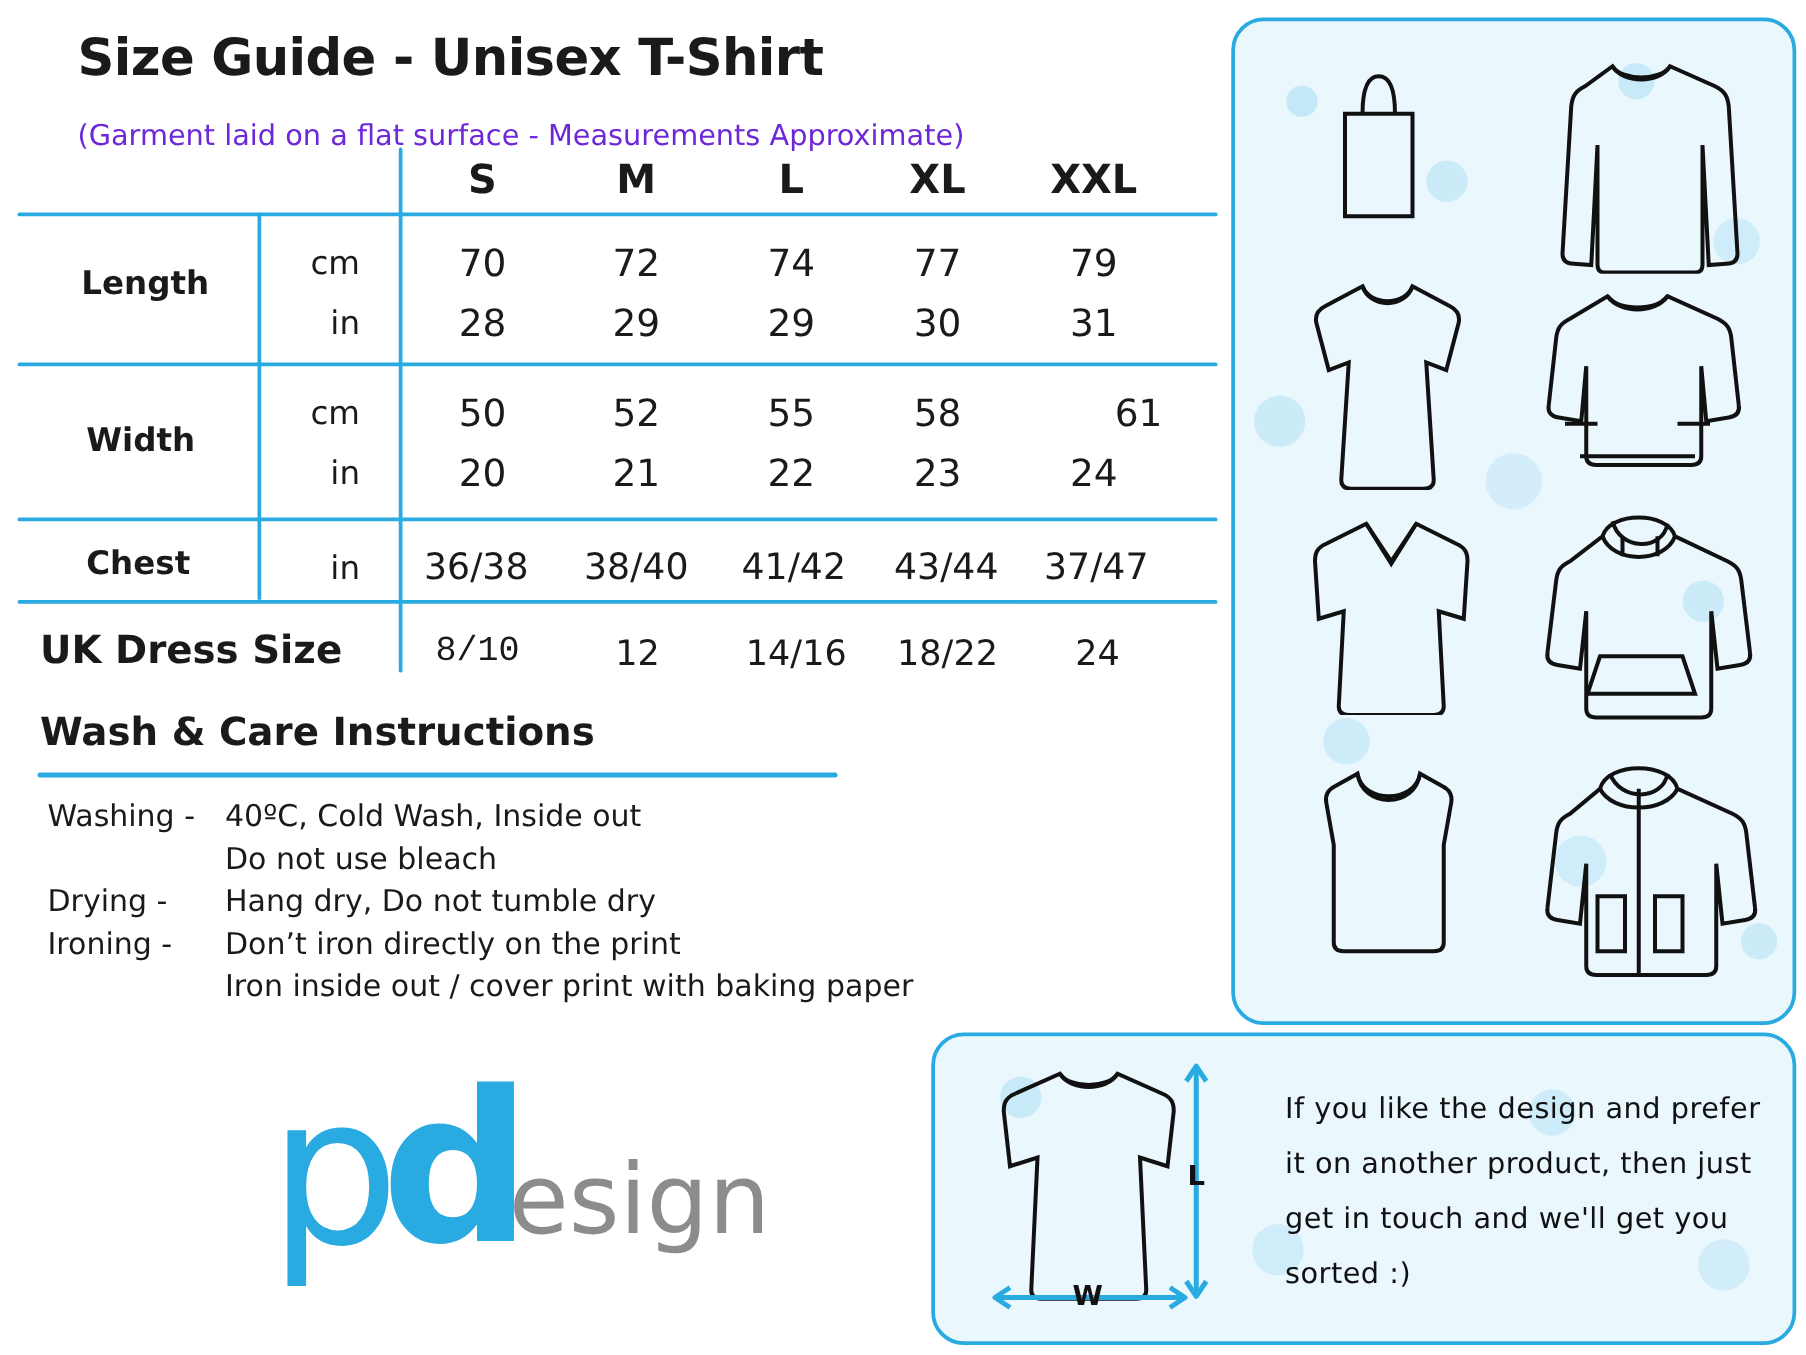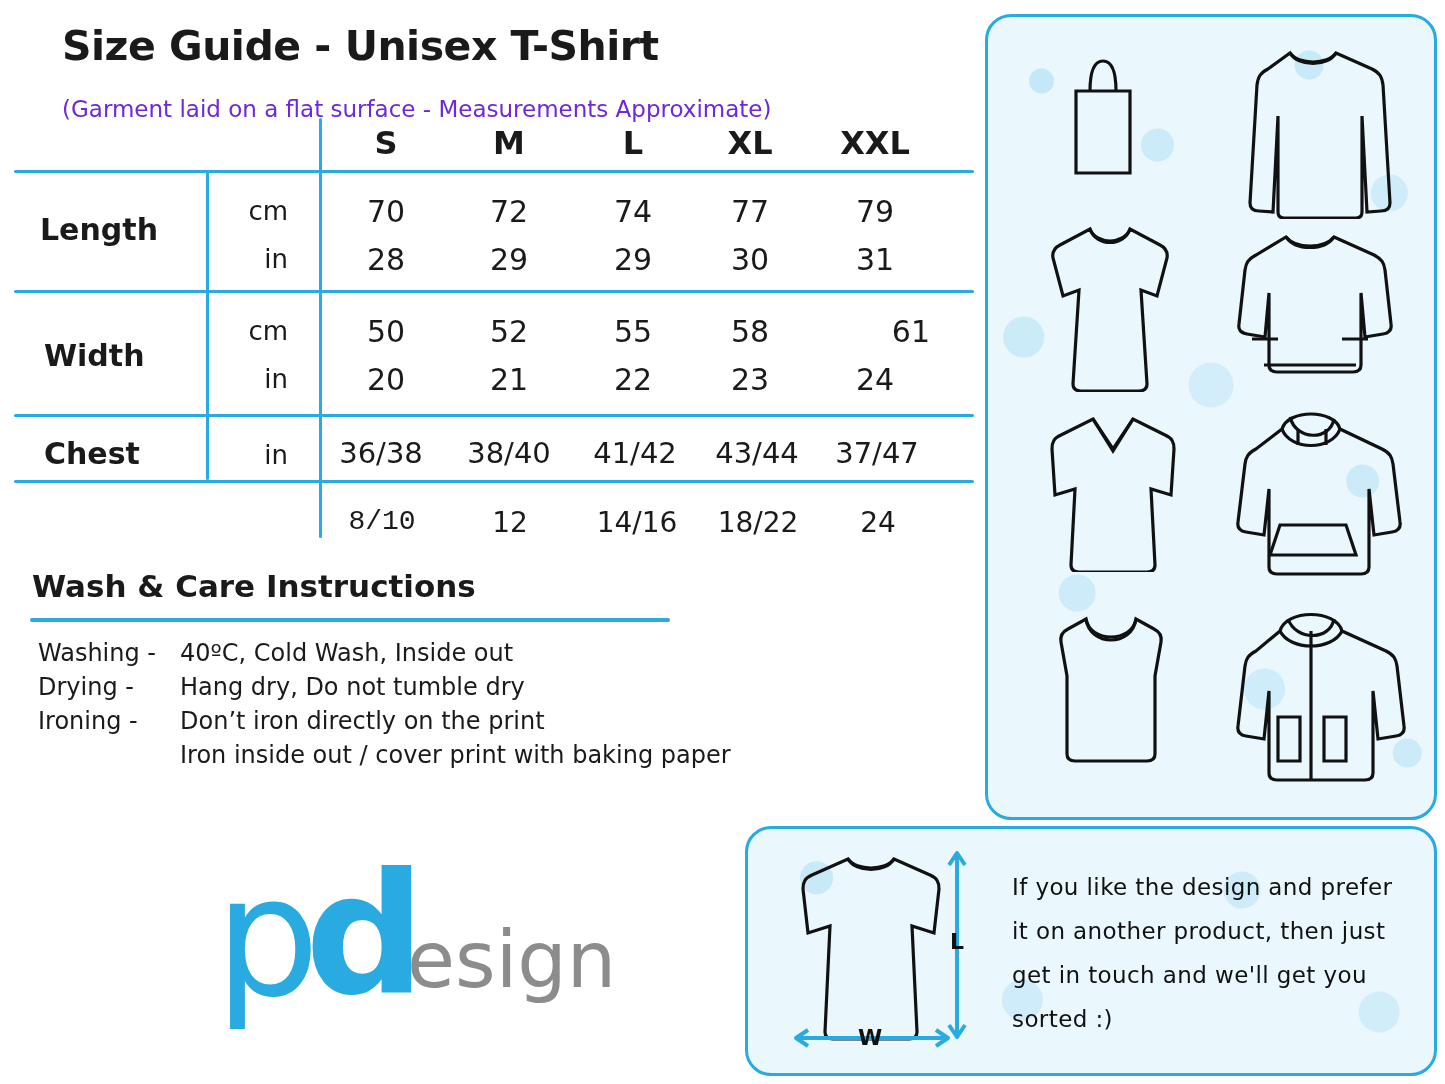--- a/index.html
+++ b/index.html
@@ -29,21 +29,21 @@
   .table{position:absolute;left:14px;top:118px;width:960px;height:430px;}
 
   .hline{position:absolute;height:3px;background:#29ABE2;border-radius:2px;}
   .vline{position:absolute;width:3px;background:#29ABE2;border-radius:2px;}
 
   .colhead{
     position:absolute;top:124px;
     font-size:32px;font-weight:bold;text-align:center;
   }
   .rowlabel{
-    position:absolute;font-size:30px;font-weight:bold;
+    position:absolute;font-size:26px;font-weight:bold;margin-left:25px;
   }
   .unit{
     position:absolute;font-size:26px;text-align:right;width:60px;
   }
   .cell{
     position:absolute;font-size:30px;text-align:center;
   }
   .cell.small{font-size:29px;}
 
   .ukrow{
@@ -107,21 +107,21 @@
     border:3px solid #29ABE2;border-radius:26px;
     background:
       radial-gradient(circle at 10% 20%, rgba(41,171,226,.18) 0 16px, transparent 17px),
       radial-gradient(circle at 40% 70%, rgba(41,171,226,.14) 0 20px, transparent 21px),
       radial-gradient(circle at 72% 25%, rgba(41,171,226,.15) 0 18px, transparent 19px),
       radial-gradient(circle at 92% 75%, rgba(41,171,226,.13) 0 20px, transparent 21px),
       linear-gradient(#eaf7fd,#eaf7fd);
     overflow:hidden;
   }
   .blurb{
-    position:absolute;left:264px;top:36px;width:390px;
+    position:absolute;left:280px;top:36px;width:390px;
     font-size:23px;line-height:44px;color:#111;letter-spacing:.4px;
   }
   .garment{position:absolute;}
   .garment svg{display:block;}
   .meas-label{position:absolute;font-size:22px;font-weight:bold;color:#111;}
 </style>
 </head>
 <body>
 
 <div class="page">
@@ -182,33 +182,37 @@
 
     <div class="rowlabel" style="left:44px;top:436px;">Chest</div>
     <div class="unit" style="left:228px;top:440px;">in</div>
 
     <div class="cell small" style="left:316px;top:436px;width:130px;">36/38</div>
     <div class="cell small" style="left:444px;top:436px;width:130px;">38/40</div>
     <div class="cell small" style="left:570px;top:436px;width:130px;">41/42</div>
     <div class="cell small" style="left:692px;top:436px;width:130px;">43/44</div>
     <div class="cell small" style="left:812px;top:436px;width:130px;">37/47</div>
 
+    <div class="ukrow">UK Dress Size</div>
     <div class="ukcell" style="left:320px;width:124px;font-family:Liberation Mono, monospace;">8/10</div>
     <div class="ukcell" style="left:452px;width:116px;">12</div>
     <div class="ukcell" style="left:572px;width:130px;">14/16</div>
     <div class="ukcell" style="left:694px;width:128px;">18/22</div>
     <div class="ukcell" style="left:818px;width:120px;">24</div>
 
     <div class="wash-title">Wash &amp; Care Instructions</div>
     <div class="wash-underline"></div>
 
     <div class="care">
       <div class="care-row">
         <span class="care-label">Washing -</span>
         <span class="care-val">40ºC, Cold Wash, Inside out</span>
+      </div>
+      <div class="care-row">
+        <span class="care-val">Do not use bleach</span>
       </div>
       <div class="care-row">
         <span class="care-label">Drying -</span>
         <span class="care-val">Hang dry, Do not tumble dry</span>
       </div>
       <div class="care-row">
         <span class="care-label">Ironing -</span>
         <span class="care-val">Don’t iron directly on the print</span>
       </div>
       <div class="care-row">

